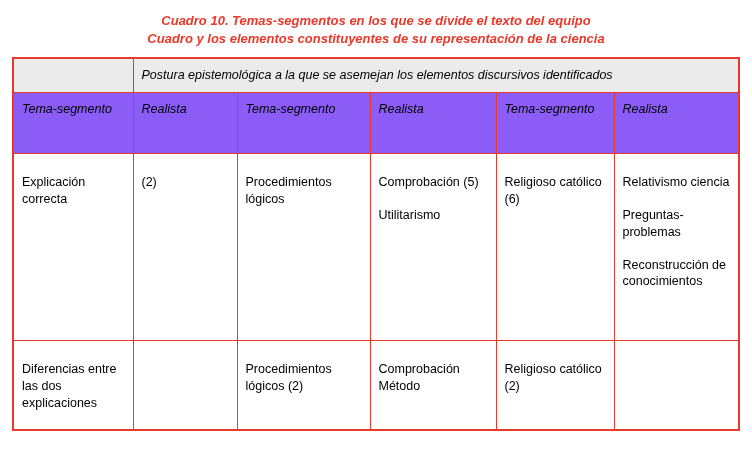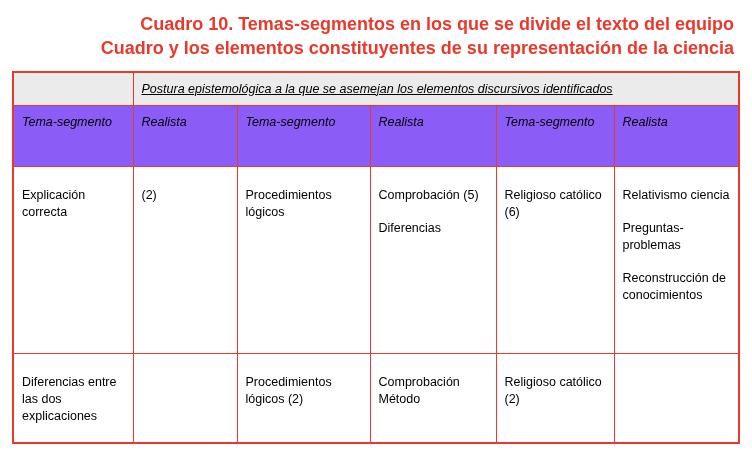--- a/index.html
+++ b/index.html
@@ -14,24 +14,25 @@
     color: #000000;
     overflow: hidden;
   }
   .page {
     width: 752px;
     height: 459px;
     box-sizing: border-box;
     padding: 10px 12px 0 12px;
   }
   .caption {
-    text-align: right;
+    text-align: center;
     color: #e8392b;
     font-weight: bold;
-    font-size: 18px;
+    font-style: italic;
+    font-size: 13px;
     line-height: 1.35;
     margin: 2px 6px 10px 6px;
   }
   table.cuadro {
     border-collapse: collapse;
     table-layout: fixed;
     width: 726px;
     margin: 0 auto;
     border: 2px solid #e8392b;
   }
@@ -46,21 +47,20 @@
   }
   .hdr-top {
     background: #ebebeb;
     text-align: center;
     font-style: italic;
     font-weight: bold;
     font-size: 12.8px;
     vertical-align: middle;
     padding: 9px 14px;
     line-height: 1.35;
-    text-decoration: underline;
   }
   .hdr-blank {
     background: #ebebeb;
   }
   .hdr-sub {
     background: #8b5cf6;
     text-align: center;
     font-style: italic;
     font-weight: bold;
     font-size: 12.8px;
@@ -132,21 +132,21 @@
           <p class="cell-p">Explicación correcta</p>
         </td>
         <td>
           <p class="cell-p">(2)</p>
         </td>
         <td>
           <p class="cell-p">Procedimientos lógicos</p>
         </td>
         <td class="stack">
           <p class="cell-p">Comprobación (5)</p>
-          <p class="cell-p">Diferencias</p>
+          <p class="cell-p">Utilitarismo</p>
         </td>
         <td>
           <p class="cell-p">Religioso católico (6)</p>
         </td>
         <td class="stack">
           <p class="cell-p">Relativismo ciencia</p>
           <p class="cell-p">Preguntas-problemas</p>
           <p class="cell-p">Reconstrucción de conocimientos</p>
         </td>
       </tr>

